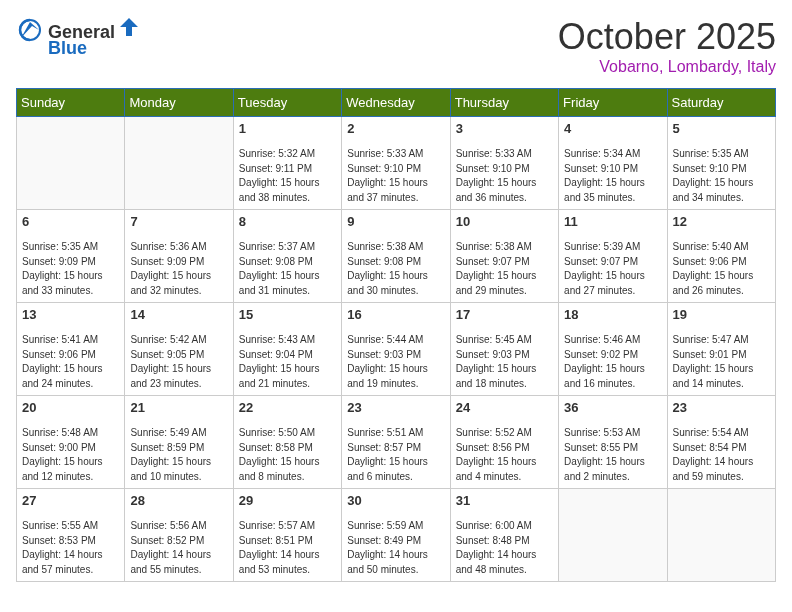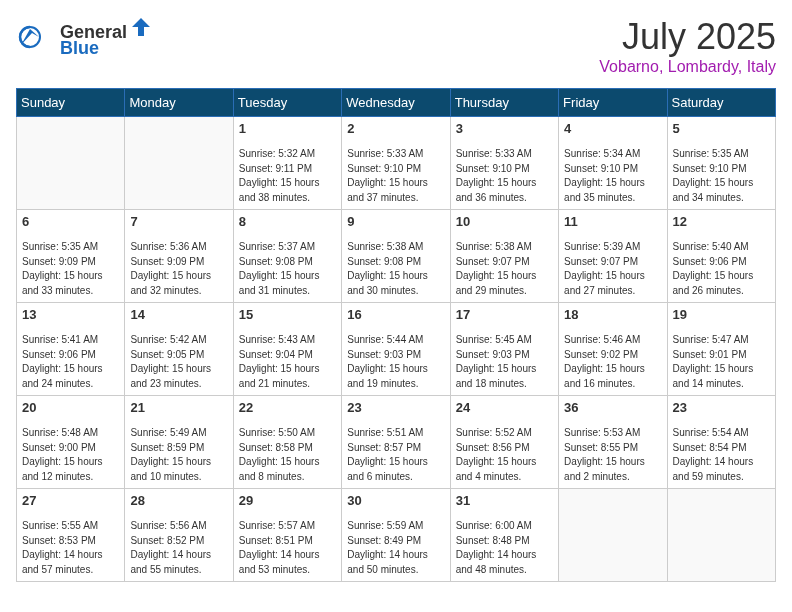--- a/index.html
+++ b/index.html
@@ -11,22 +11,22 @@
       padding: 16px;
     }
     .header {
       display: flex;
       justify-content: space-between;
       align-items: flex-start;
       margin-bottom: 12px;
     }
     .logo {
       display: flex;
-      align-items: center;
-      gap: 16px;
+      align-items: flex-start;
+      gap: 4px;
     }
     .logo-text-general {
       font-size: 18px;
       font-weight: bold;
       color: #333;
       line-height: 1.1;
     }
     .logo-text-blue {
       font-size: 18px;
       font-weight: bold;
@@ -48,21 +48,21 @@
     .location-title {
       font-size: 16px;
       color: #a21caf;
     }
     table {
       width: 100%;
       border-collapse: collapse;
       font-size: 11px;
     }
     thead tr th {
-      background: #0c4a6e;
+      background: #4d7c0f;
       color: #fff;
       padding: 6px 4px;
       text-align: left;
       font-size: 13px;
       font-weight: normal;
       border: 1px solid #2a6db5;
     }
     tbody tr td {
       border: 1px solid #ccc;
       vertical-align: top;
@@ -106,21 +106,21 @@
         <svg width="22" height="22" viewBox="0 0 22 22" style="margin:0 2px;">
           <polygon points="2,11 11,2 20,11 14,11 14,20 8,20 8,11" fill="#1a6bbf"></polygon>
         </svg>
       </div>
       <div style="margin-top:-4px;">
         <span class="logo-text-blue">Blue</span>
       </div>
     </div>
   </div>
   <div class="title-block">
-    <div class="month-title">July 2025</div>
+    <div class="month-title">October 2025</div>
     <div class="location-title">Vobarno, Lombardy, Italy</div>
   </div>
 </div>
 
 <table>
   <thead>
     <tr>
     <th>Sunday</th>
         <th>Monday</th>
         <th>Tuesday</th>

